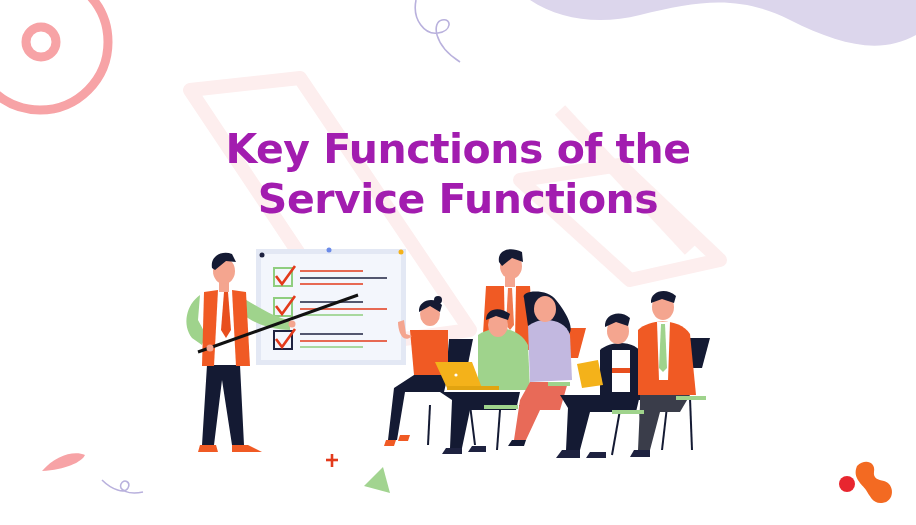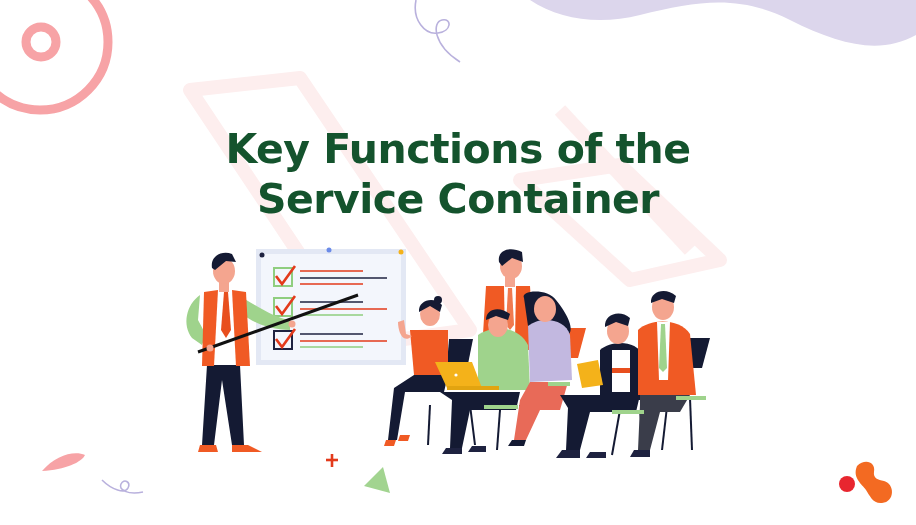--- a/index.html
+++ b/index.html
@@ -6,21 +6,21 @@
   .canvas { position: relative; width: 916px; height: 525px; overflow: hidden; background: #ffffff; }
   .bg-svg, .fg-svg { position: absolute; left: 0; top: 0; width: 916px; height: 525px; }
   .title {
     position: absolute; left: 0; width: 916px; top: 124px;
     text-align: center;
     font-family: "DejaVu Sans", sans-serif;
     font-weight: bold;
     font-size: 41px;
     line-height: 50px;
     letter-spacing: -0.5px;
-    color: #14532d;
+    color: #a21caf;
     z-index: 3;
   }
   .title span { display: block; }
 </style>
 </head>
 <body>
 
 <div class="canvas">
 
   <svg class="bg-svg" viewBox="0 0 916 525">
@@ -52,21 +52,21 @@
     <polygon points="364,486 383,467 390,493" fill="#a2d490"></polygon>
 
     <g>
       <circle cx="847" cy="484" r="8" fill="#e8262f"></circle>
       <path d="M857 466 C 865 458, 876 462, 874 472 C 873 478, 878 480, 884 481 C 895 484, 895 502, 882 503 C 873 504, 870 496, 866 490 C 862 484, 852 478, 857 466 Z" fill="#f36a22"></path>
     </g>
   </svg>
 
   <div class="title">
     <span>Key Functions of the</span>
-    <span>Service Container</span>
+    <span>Service Functions</span>
   </div>
 
   <svg class="fg-svg" viewBox="0 0 916 525">
 
     <g>
       <rect x="256" y="249" width="150" height="116" fill="#e3e8f4"></rect>
       <rect x="261" y="254" width="140" height="106" fill="#f3f6fc"></rect>
       <circle cx="262" cy="255" r="2.5" fill="#1e2240"></circle>
       <circle cx="329" cy="250" r="2.5" fill="#6b8be8"></circle>
       <circle cx="401" cy="252" r="2.5" fill="#f4b21a"></circle>

